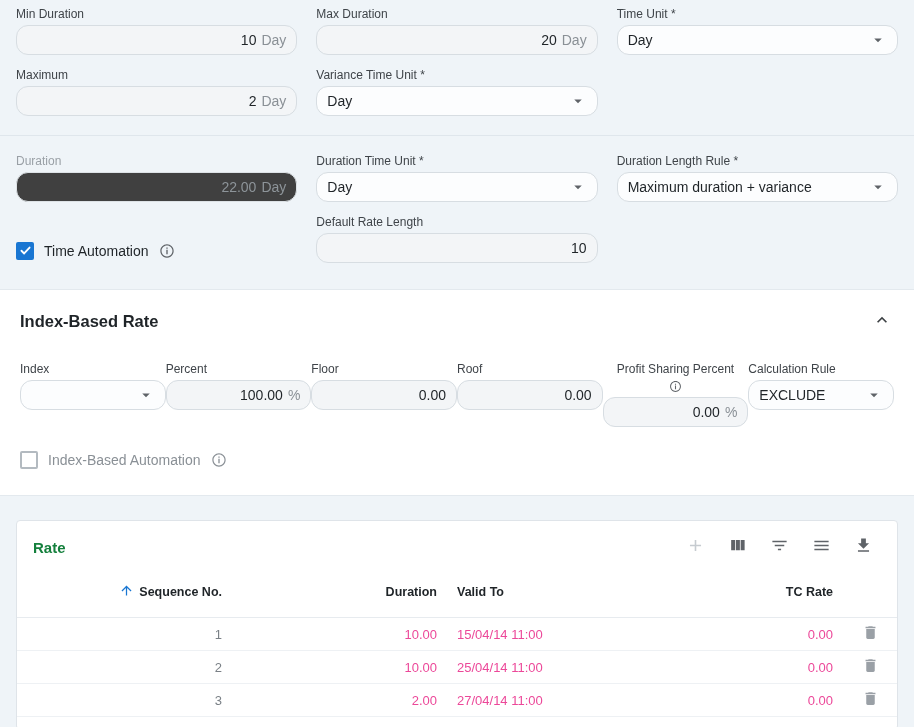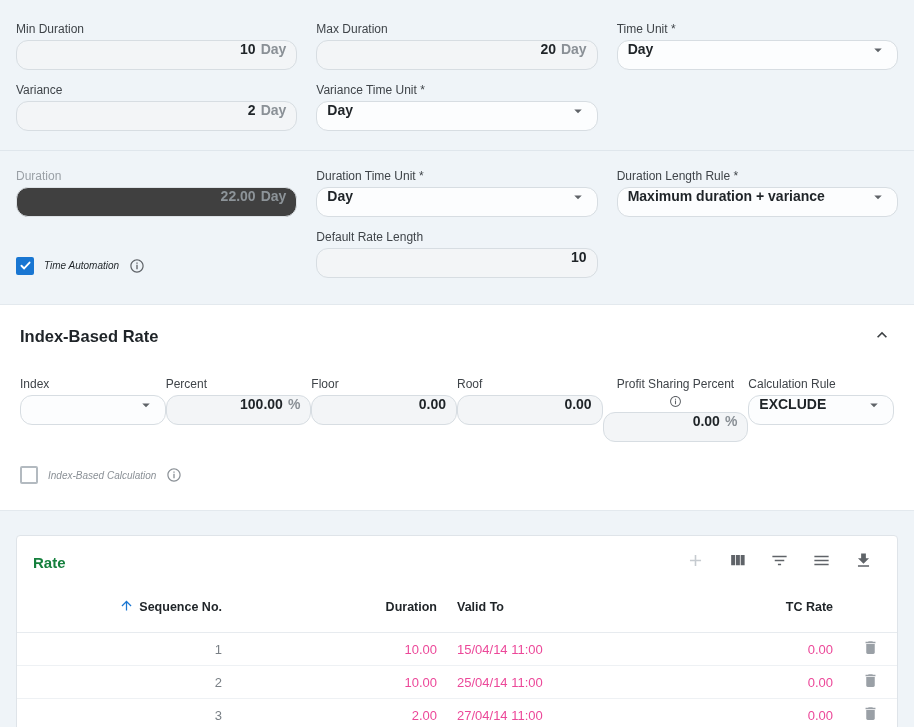--- a/index.html
+++ b/index.html
@@ -23,50 +23,49 @@
     margin-bottom: 4px;
     white-space: nowrap;
   }
   .field-label.with-info { display: flex; align-items: center; gap: 4px; flex-direction: column; }
   .field-label.disabled { color: #9aa0a6; }
   .input-box, .select-box {
     height: 30px;
     border: 1px solid #d7dde2;
     border-radius: 12px;
     display: flex;
-    align-items: flex-start;
+    align-items: center;
     padding: 0 10px;
     font-size: 14px;
     background: #f3f5f7;
-    font-weight: bold;
   }
   .input-box { justify-content: flex-end; gap: 5px; }
   .input-box .input-value { color: #1f2428; }
   .input-box .input-suffix { color: #8a9096; }
   .input-box.disabled { background: #404040; border-color: #dde2e6; }
   .input-box.disabled .input-value, .input-box.disabled .input-suffix { color: #8d9499; }
   .select-box { justify-content: space-between; background: #fcfdfe; cursor: pointer; }
   .select-box .select-value { color: #1f2428; }
   .caret-icon { display: flex; }
 
   
-  .top-section { padding-top: 7px; padding-bottom: 26px; margin-top: 15px; }
+  .top-section { padding-top: 7px; padding-bottom: 26px; }
   .form-row { margin-top: 0; }
   .form-row + .form-row { margin-top: 13px; }
   .full-divider { height: 1px; background: #dfe6ec; margin: 19px 0 18px; }
 
   .checkbox-row { display: flex; align-items: center; gap: 10px; }
   .checkbox-row.offset { margin-top: 23px; }
   .checkbox {
     width: 18px; height: 18px; border-radius: 2px; flex: 0 0 auto;
     display: flex; align-items: center; justify-content: center; cursor: pointer;
   }
   .checkbox.checked { background: #1976d2; }
   .checkbox.unchecked { background: transparent; border: 2px solid #b3bac0; }
-  .checkbox-label { font-size: 10px; color: #1f2428; font-style: italic; }
+  .checkbox-label { font-size: 14px; color: #1f2428; }
   .checkbox-label.disabled { color: #8a9096; }
   .info-icon { display: flex; cursor: pointer; }
 
   .index-section {
     background: #ffffff;
     border-top: 1px solid #e3e9ee;
     border-bottom: 1px solid #e3e9ee;
     padding: 18px 4px 26px;
     margin-top: 0;
   }
@@ -132,21 +131,21 @@
           <svg width="18" height="18" viewBox="0 0 24 24" fill="#5f6368">
               <path d="M7 10l5 5 5-5z"></path>
             </svg>
         </span>
       </div>
     </div>
   </div>
 
   <div class="grid3 form-row">
     <div class="field">
-      <span class="field-label">Variance</span>
+      <span class="field-label">Maximum</span>
       <div class="input-box">
         <span class="input-value">2</span>
         <span class="input-suffix">Day</span>
       </div>
     </div>
     <div class="field">
       <span class="field-label">Variance Time Unit *</span>
       <div class="select-box">
         <span class="select-value">Day</span>
         <span class="caret-icon">
@@ -284,21 +283,21 @@
           <svg width="18" height="18" viewBox="0 0 24 24" fill="#5f6368">
               <path d="M7 10l5 5 5-5z"></path>
             </svg>
         </span>
       </div>
     </div>
   </div>
 
   <div class="checkbox-row index-checkbox">
     <span class="checkbox unchecked"></span>
-    <span class="checkbox-label disabled">Index-Based Calculation</span>
+    <span class="checkbox-label disabled">Index-Based Automation</span>
     <span class="info-icon">
       <svg width="16" height="16" viewBox="0 0 24 24" fill="#8a9096">
           <path d="M12 2C6.48 2 2 6.48 2 12s4.48 10 10 10 10-4.48 10-10S17.52 2 12 2zm0 18.2c-4.52 0-8.2-3.68-8.2-8.2S7.48 3.8 12 3.8s8.2 3.68 8.2 8.2-3.68 8.2-8.2 8.2zM11 10h2v7h-2zm0-3.2h2v2h-2z"></path>
         </svg>
     </span>
   </div>
 
 </section>
 
 <div class="rate-card">

